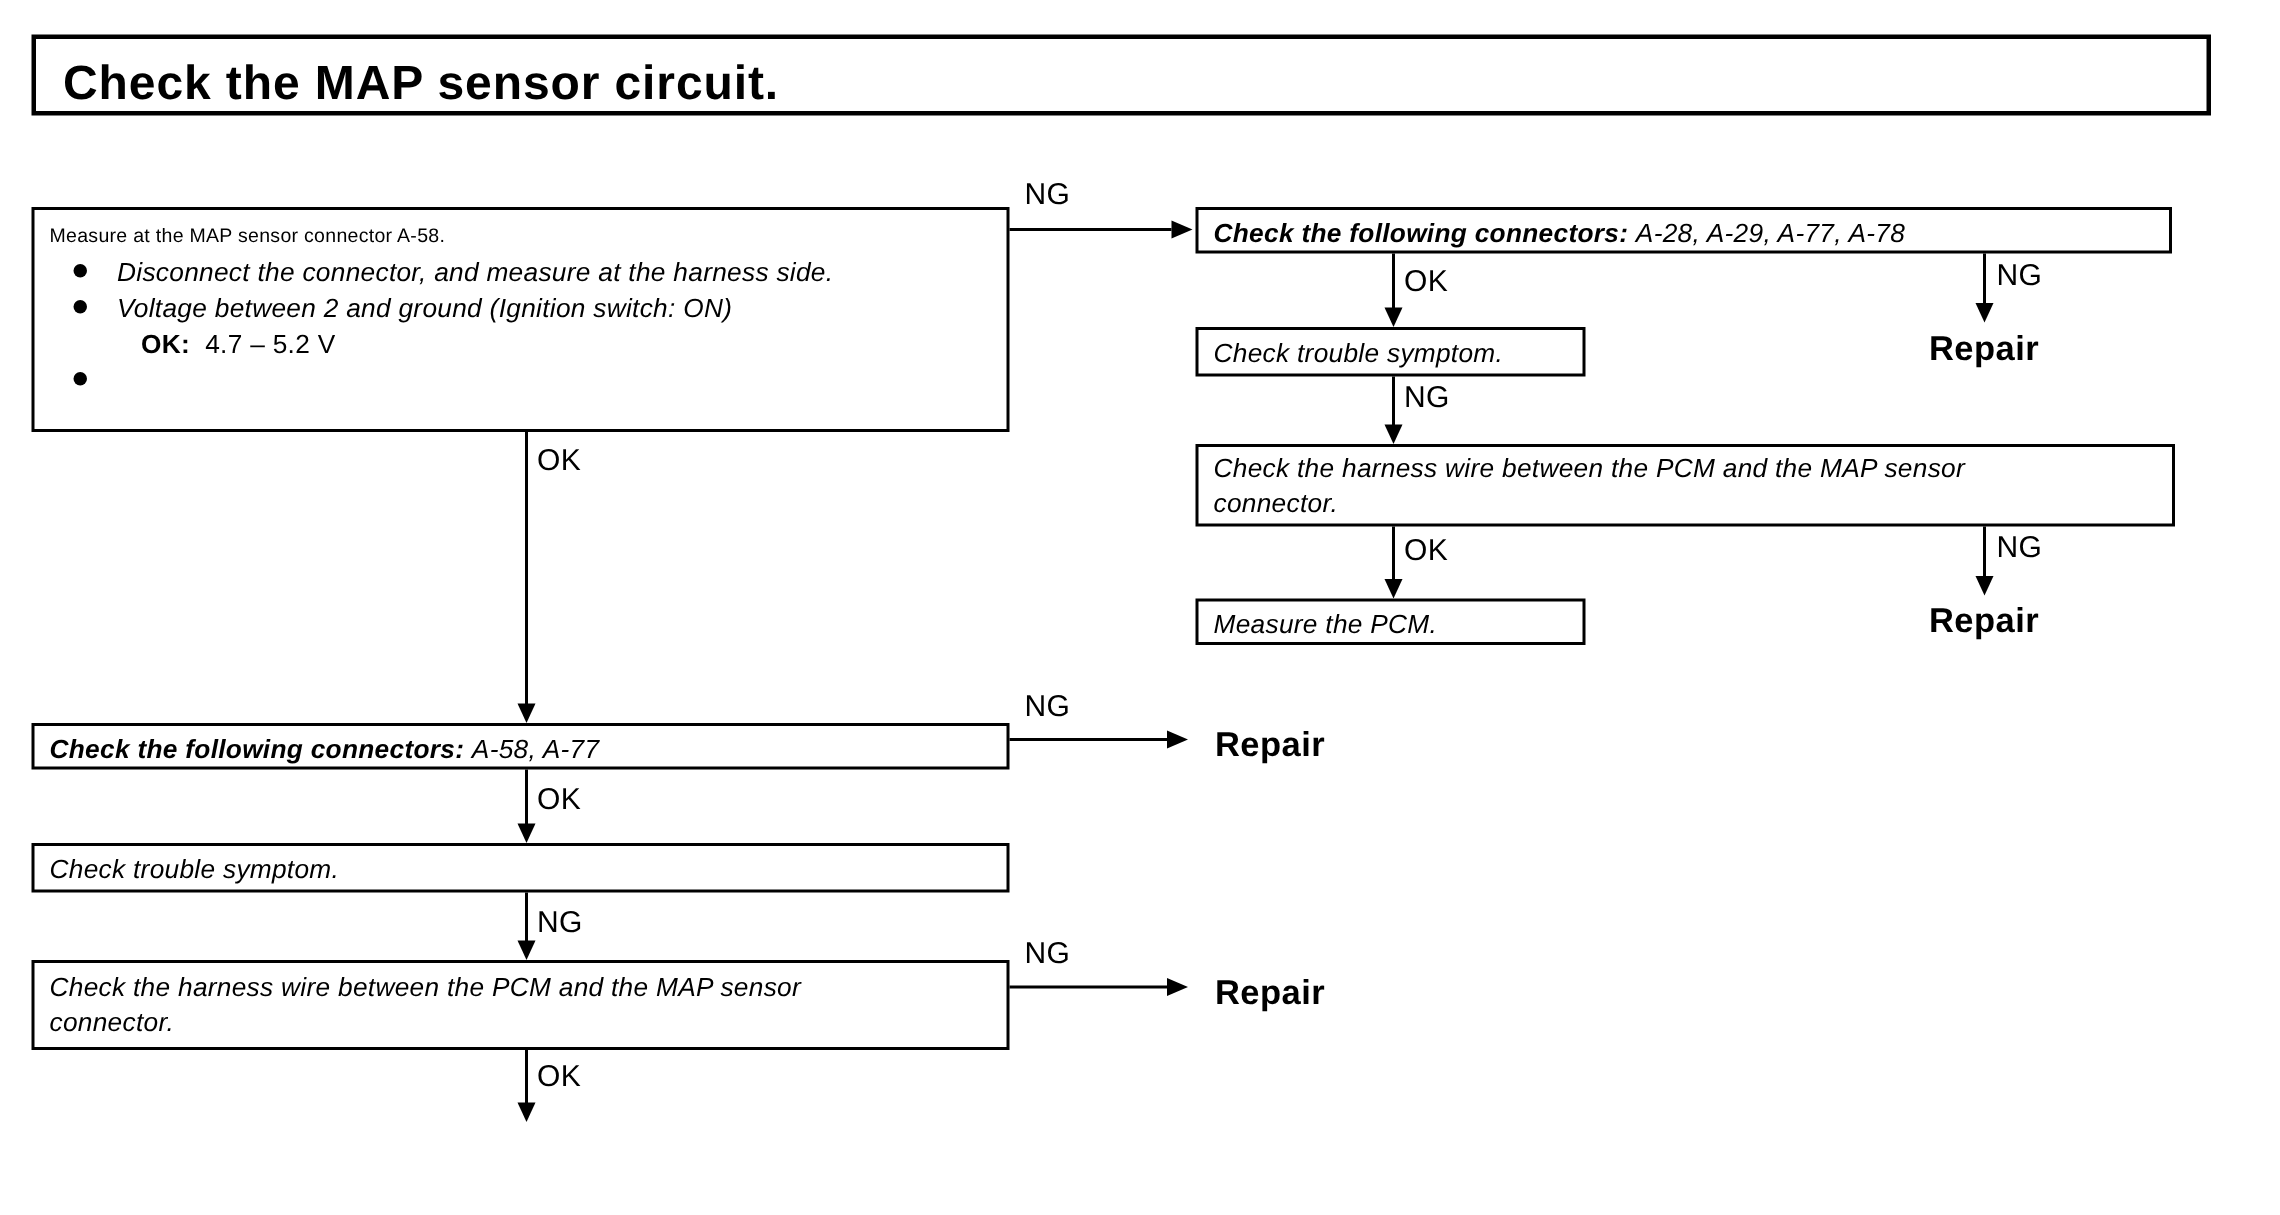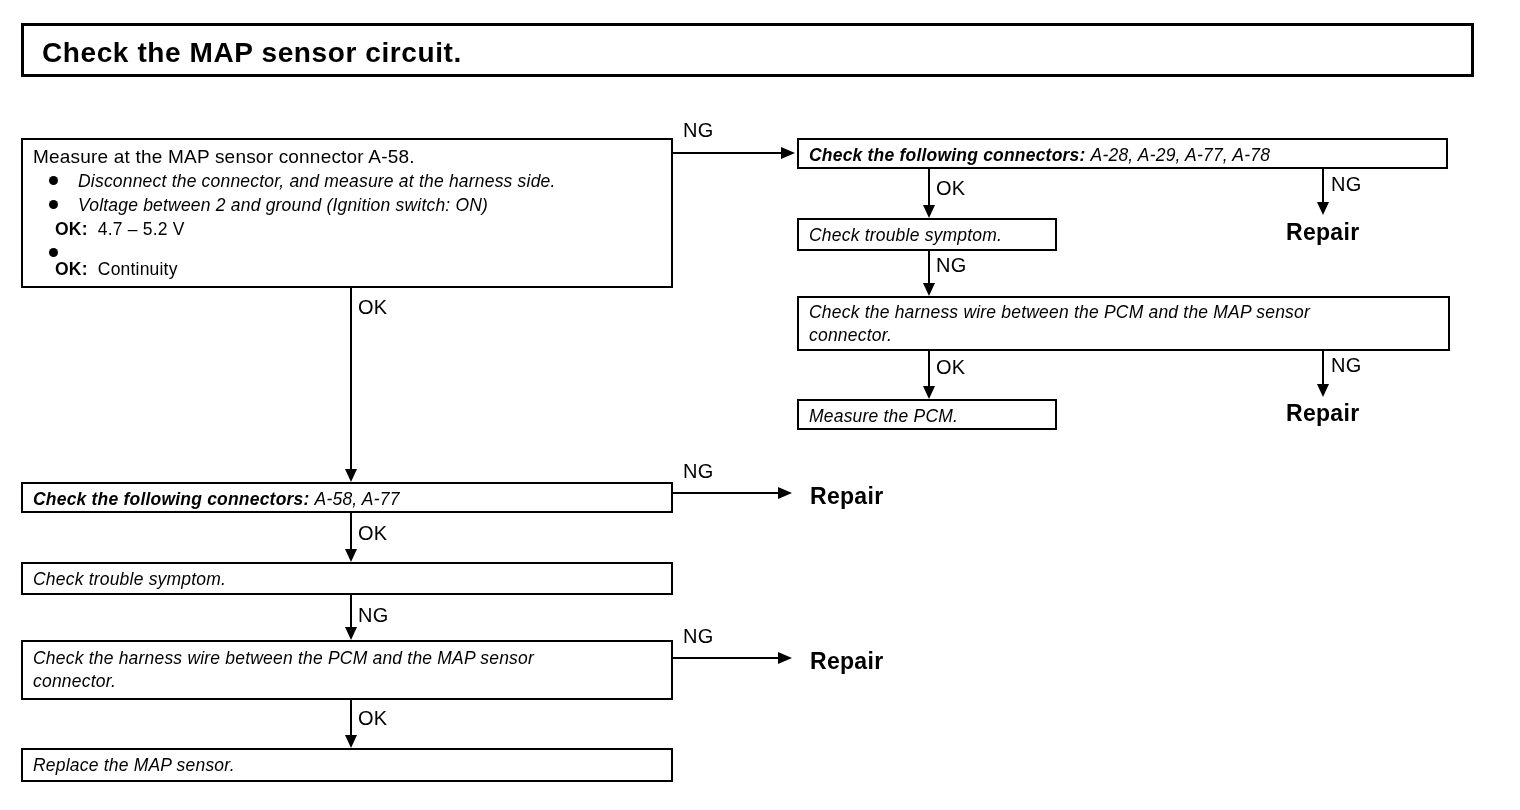--- a/index.html
+++ b/index.html
@@ -31,30 +31,30 @@
     font-size: 17.5px;
     line-height: 23px;
     letter-spacing: 0.2px;
     white-space: nowrap;
     font-style: italic;
   }
   .title-box {
     border: 3px solid #000000;
   }
   .title-text {
-    font-size: 28px;
+    font-size: 32px;
     font-weight: bold;
     letter-spacing: 0.6px;
     padding: 11px 18px;
     white-space: nowrap;
   }
 
   
   .measure-head {
-    font-size: 19px;
+    font-size: 13px;
     line-height: 24px;
     padding: 5px 0 0 10px;
     letter-spacing: 0.2px;
     white-space: nowrap;
   }
   .bullet-row {
     display: flex;
     align-items: flex-start;
     font-size: 17.5px;
     line-height: 24px;
@@ -68,21 +68,21 @@
     width: 9px;
     height: 9px;
     border-radius: 50%;
     background: #000;
     margin: 7px 20px 0 16px;
   }
   .sub-row {
     font-size: 17.5px;
     line-height: 24px;
     letter-spacing: 0.2px;
-    padding-left: 32px;
+    padding-left: 71px;
     white-space: nowrap;
   }
   .b { font-weight: bold; }
 
   
   .combo { white-space: nowrap; }
   .combo .lead { font-weight: bold; }
 
   
   .vline {
@@ -145,23 +145,20 @@
       <span class="bullet-dot"></span>
       <span>Voltage between 2 and ground  (Ignition switch: ON)</span>
     </div>
     <div class="sub-row">
       <span class="b">OK:</span><span>&nbsp;&nbsp;</span><span>4.7 – 5.2 V</span>
     </div>
 
     <div class="bullet-row">
       <span class="bullet-dot"></span>
     </div>
-    <div class="sub-row">
-      <span class="b">OK:</span><span>&nbsp;&nbsp;</span><span>Continuity</span>
-    </div>
   </div>
 
   <div class="hline" style="left:673px; top:152px; width:108px;"></div>
   <div class="arrow-right" style="left:781px; top:147px;"></div>
   <div class="edge-label" style="left:683px; top:121px;">NG</div>
 
   <div class="vline" style="left:350px; top:288px; height:182px;"></div>
   <div class="arrow-down" style="left:345px; top:469px;"></div>
   <div class="edge-label" style="left:358px; top:298px;">OK</div>
 
@@ -197,23 +194,20 @@
 
   <div class="hline" style="left:673px; top:657px; width:105px;"></div>
   <div class="arrow-right" style="left:778px; top:652px;"></div>
   <div class="edge-label" style="left:683px; top:627px;">NG</div>
   <div class="repair-label" style="left:810px; top:648px;">Repair</div>
 
   <div class="vline" style="left:350px; top:700px; height:36px;"></div>
   <div class="arrow-down" style="left:345px; top:735px;"></div>
   <div class="edge-label" style="left:358px; top:709px;">OK</div>
 
-  <div class="box" style="left:21px; top:748px; width:652px; height:34px;">
-    <div class="box-inner">Replace the MAP sensor.</div>
-  </div>
 
   <div class="box" style="left:797px; top:138px; width:651px; height:31px;">
     <div class="box-inner combo">
       <span class="lead">Check the following connectors:</span><span>&nbsp;</span><span>A-28, A-29, A-77, A-78</span>
     </div>
   </div>
 
   <div class="vline" style="left:928px; top:169px; width:2px; height:37px;"></div>
   <div class="arrow-down" style="left:923px; top:205px;"></div>
   <div class="edge-label" style="left:936px; top:179px;">OK</div>

